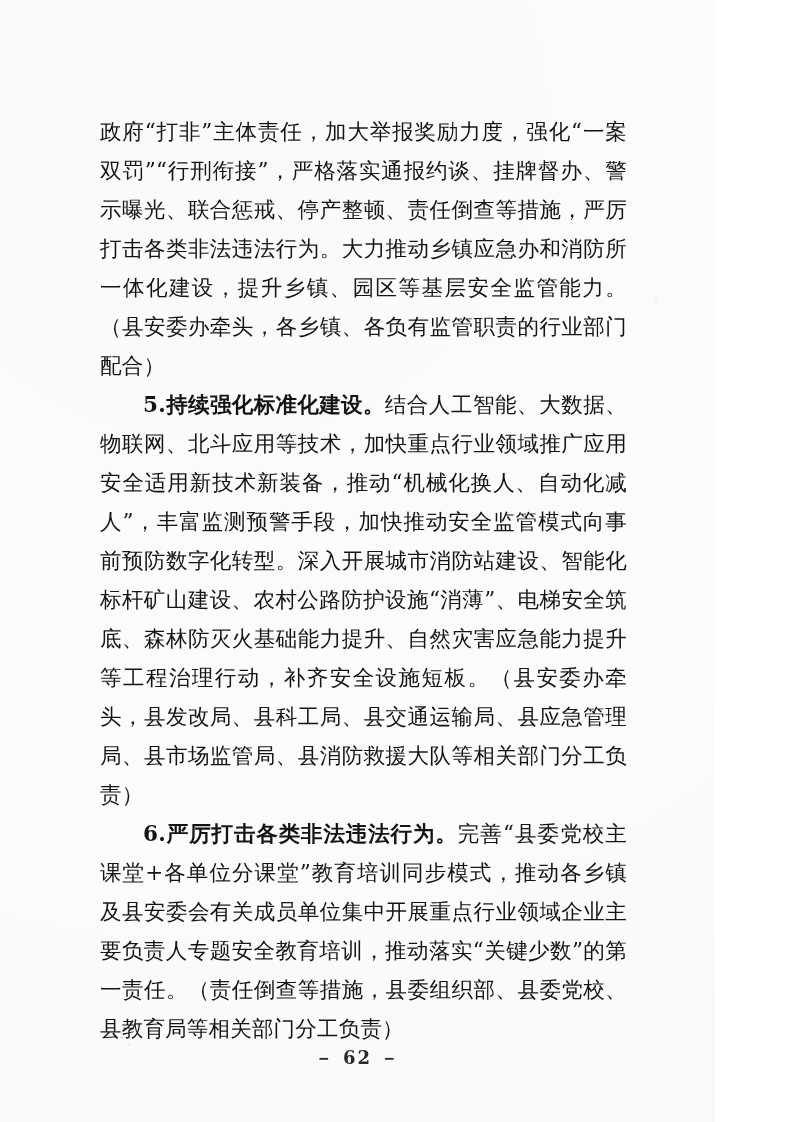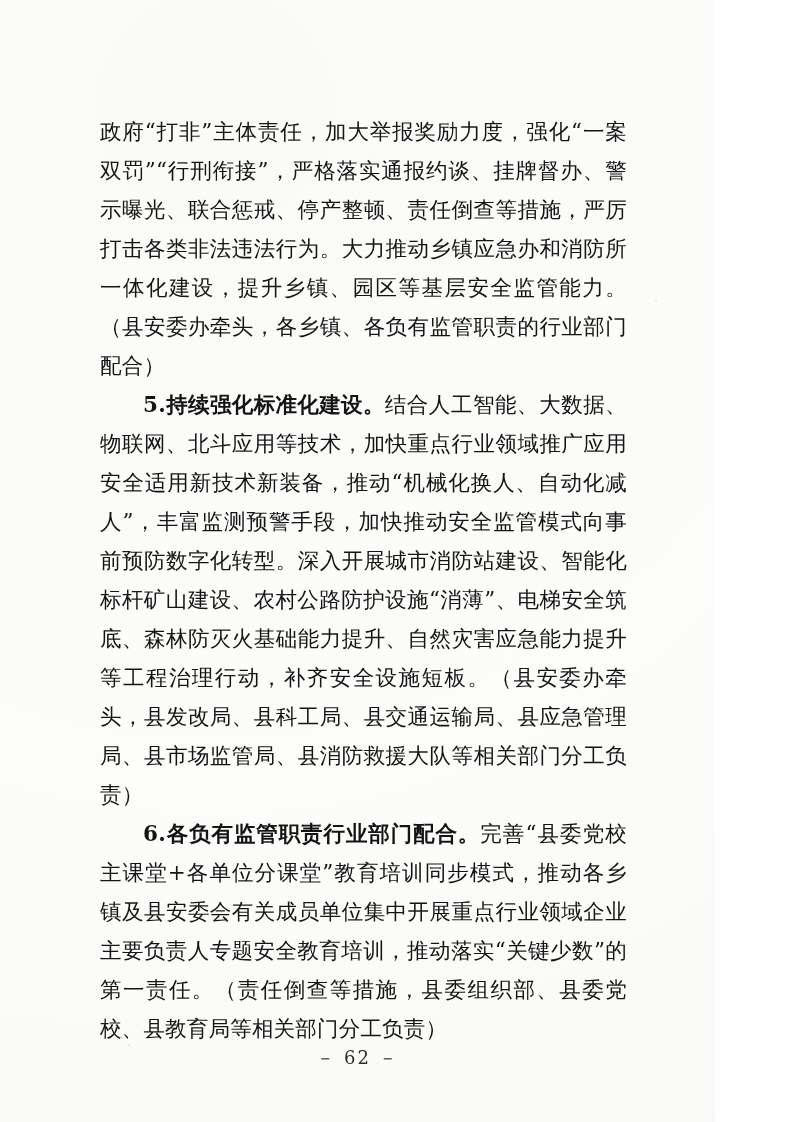--- a/index.html
+++ b/index.html
@@ -52,20 +52,21 @@
   .footer {
     position: absolute;
     left: 0;
     right: 0;
     bottom: 52px;
     text-align: center;
     font-size: 18px;
     font-family: "DejaVu Serif", "Liberation Serif", serif;
     color: #2a2a2a;
     letter-spacing: 2px;
+    font-weight: bold;
   }
   .speck {
     position: absolute;
     background: #cfcfc9;
     border-radius: 50%;
     opacity: .55;
   }
 </style>
 </head>
 <body>
@@ -77,21 +78,21 @@
     <p class="para">
       <span>政府“打非”主体责任，加大举报奖励力度，强化“一案双罚”“行刑衔接”，严格落实通报约谈、挂牌督办、警示曝光、联合惩戒、停产整顿、责任倒查等措施，严厉打击各类非法违法行为。大力推动乡镇应急办和消防所一体化建设，提升乡镇、园区等基层安全监管能力。（县安委办牵头，各乡镇、各负有监管职责的行业部门配合）</span>
     </p>
 
 
     <p class="para indented">
       <span class="num">5.</span><span class="lead">持续强化标准化建设。</span><span>结合人工智能、大数据、物联网、北斗应用等技术，加快重点行业领域推广应用安全适用新技术新装备，推动“机械化换人、自动化减人”，丰富监测预警手段，加快推动安全监管模式向事前预防数字化转型。深入开展城市消防站建设、智能化标杆矿山建设、农村公路防护设施“消薄”、电梯安全筑底、森林防灭火基础能力提升、自然灾害应急能力提升等工程治理行动，补齐安全设施短板。（县安委办牵头，县发改局、县科工局、县交通运输局、县应急管理局、县市场监管局、县消防救援大队等相关部门分工负责）</span>
     </p>
 
     <p class="para indented">
-      <span class="num">6.</span><span class="lead">各负有监管职责行业部门配合。</span><span>完善“县委党校主课堂+各单位分课堂”教育培训同步模式，推动各乡镇及县安委会有关成员单位集中开展重点行业领域企业主要负责人专题安全教育培训，推动落实“关键少数”的第一责任。（责任倒查等措施，县委组织部、县委党校、县教育局等相关部门分工负责）</span>
+      <span class="num">6.</span><span class="lead">严厉打击各类非法违法行为。</span><span>完善“县委党校主课堂+各单位分课堂”教育培训同步模式，推动各乡镇及县安委会有关成员单位集中开展重点行业领域企业主要负责人专题安全教育培训，推动落实“关键少数”的第一责任。（责任倒查等措施，县委组织部、县委党校、县教育局等相关部门分工负责）</span>
     </p>
 
   </div>
 
   <div class="footer">－ 62 －</div>
 
   <div class="speck" style="left:120px;top:1036px;width:3px;height:3px;"></div>
   <div class="speck" style="left:128px;top:1044px;width:2px;height:2px;"></div>
   <div class="speck" style="left:655px;top:300px;width:2px;height:2px;"></div>
 </div>

